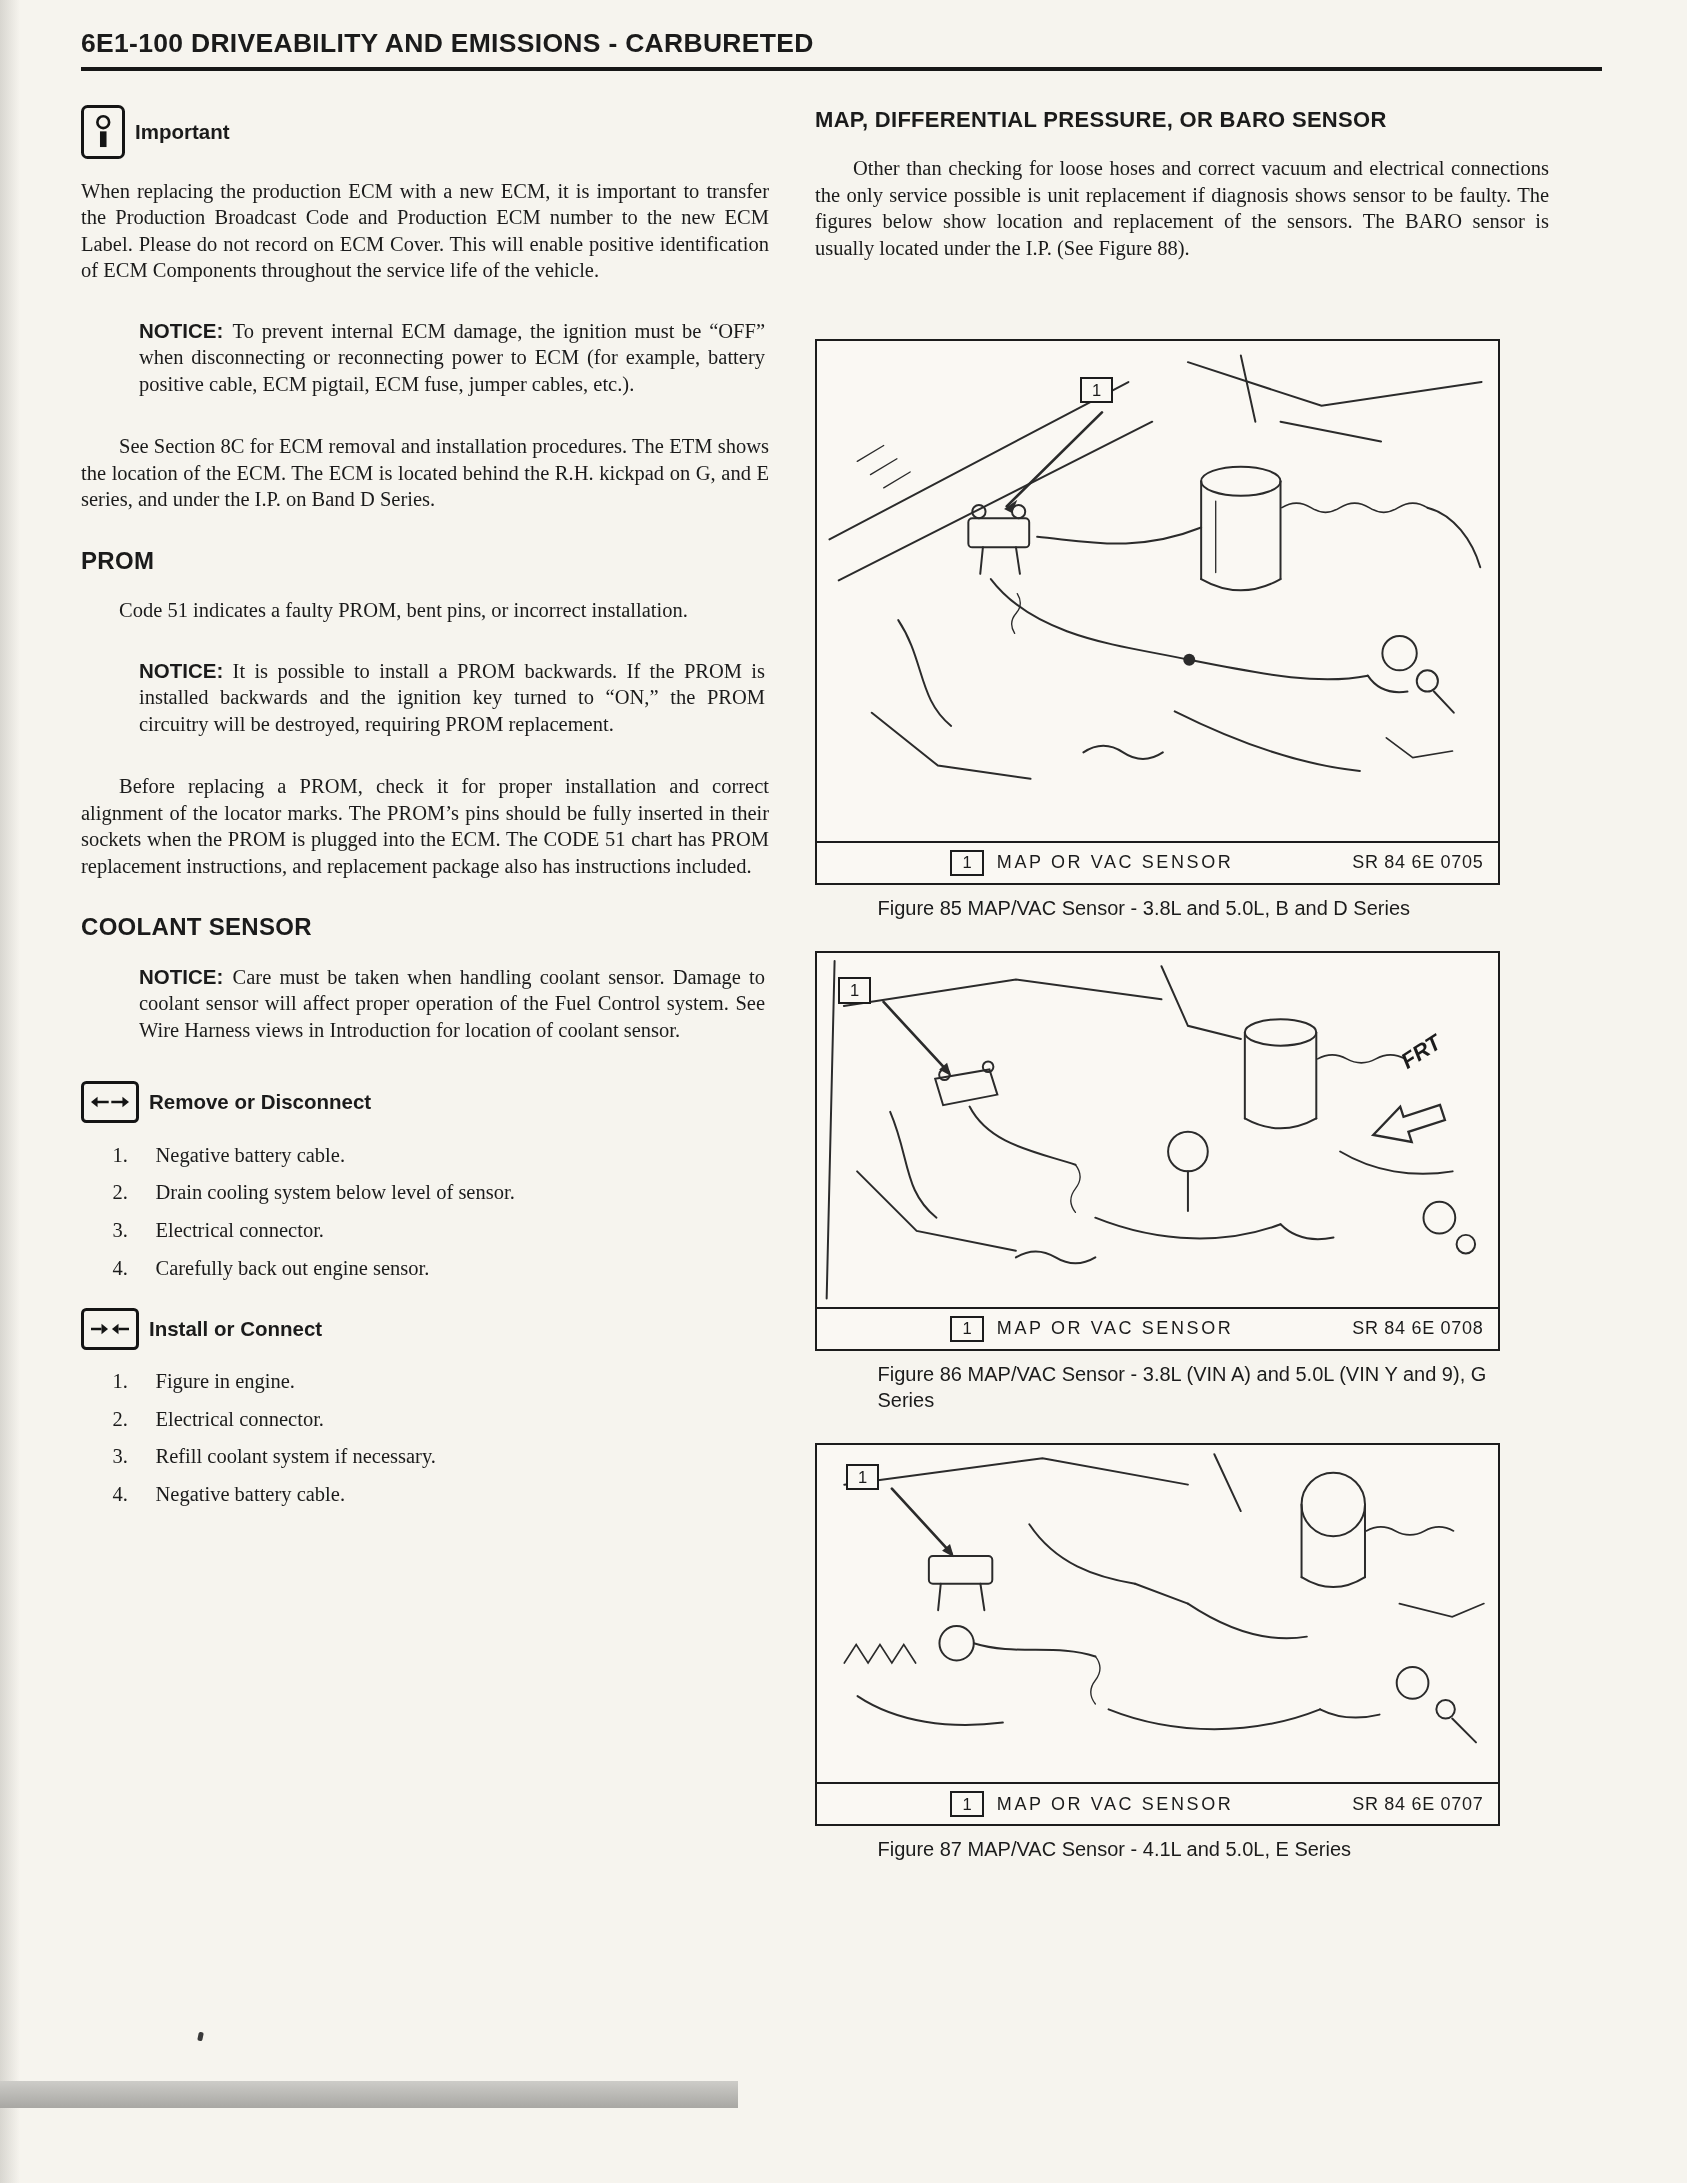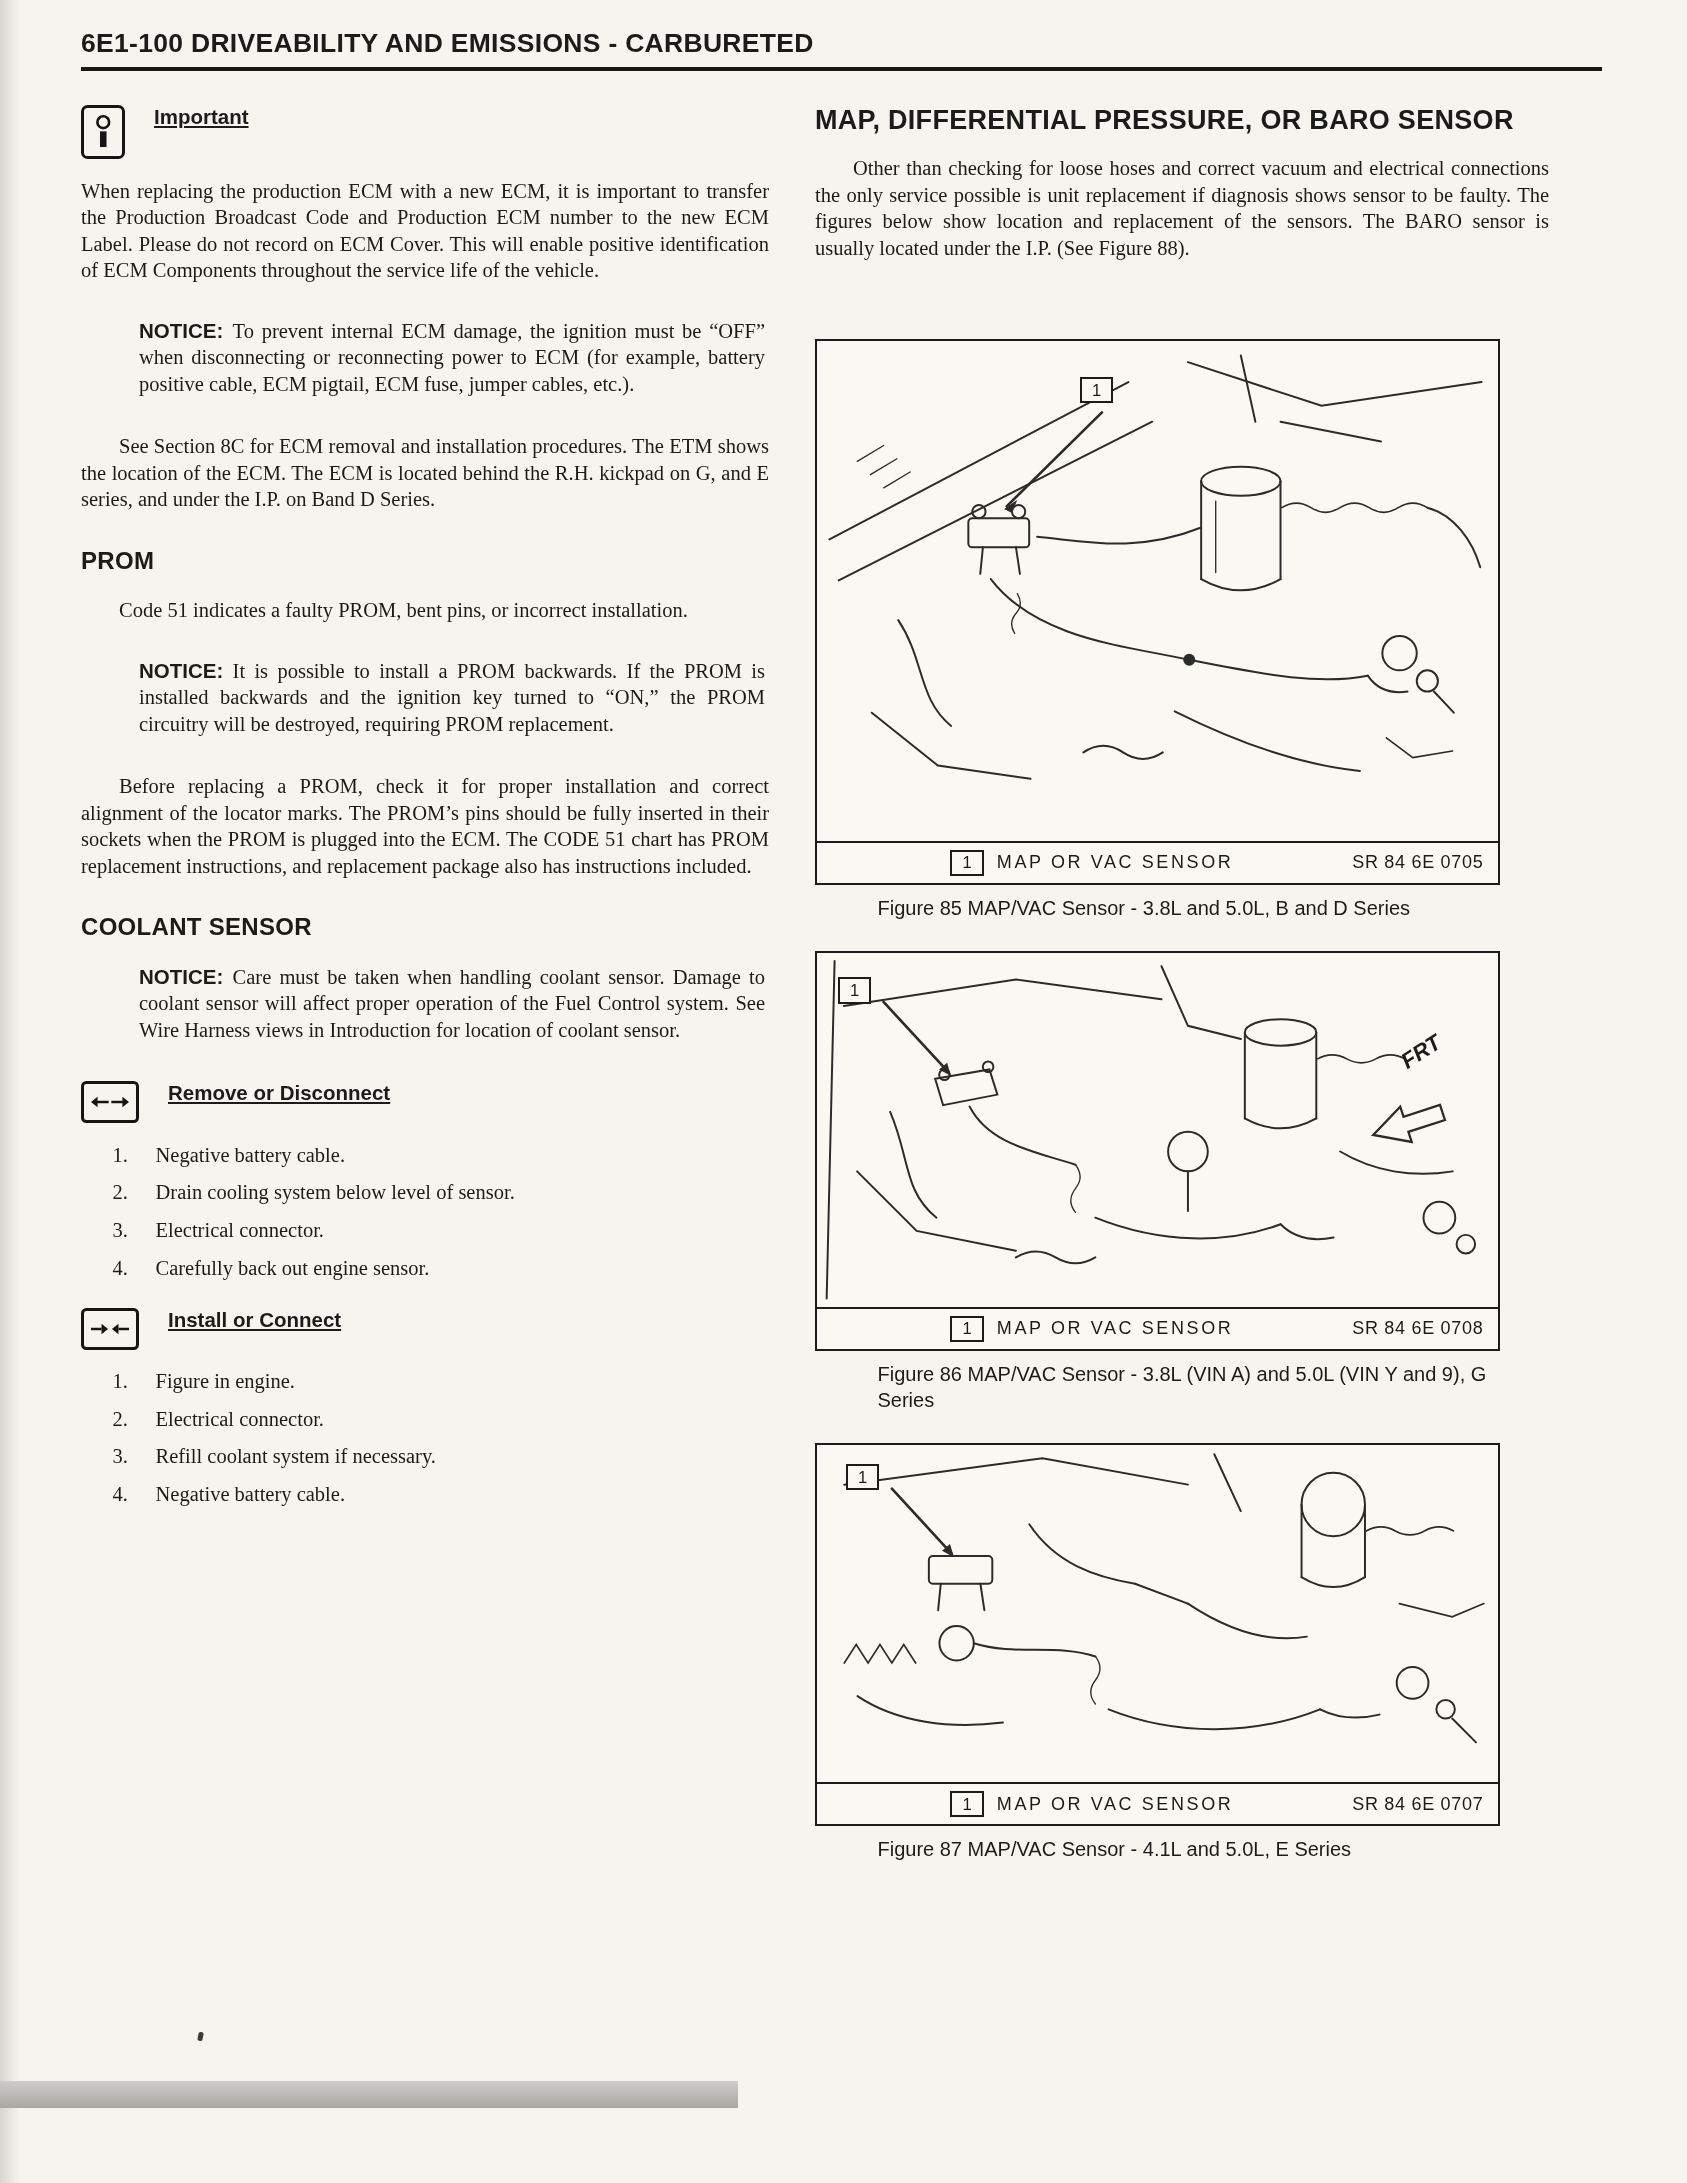--- a/index.html
+++ b/index.html
@@ -22,24 +22,24 @@
   .col-left{width:688px;flex:0 0 auto;}
   .col-right{width:734px;flex:0 0 auto;}
   
   p.body{font-size:20.5px;line-height:26.5px;text-align:justify;margin:0 0 34px 0;}
   .indent-para{margin-left:74px;}
   .first-indent{text-indent:38px;}
   .notice{margin:0 4px 36px 58px;font-size:20.5px;line-height:26.5px;text-align:justify;}
   .nlabel{font-family:"Liberation Sans",sans-serif;font-weight:bold;margin-right:9.3px;}
   h2.section{font-family:"Liberation Sans",sans-serif;font-size:24px;
     letter-spacing:0.3px;margin:9.3px 0 22.5px 0;}
-  h2.main-heading{font-family:"Liberation Sans",sans-serif;font-size:27px;
+  h2.main-heading{font-family:"Liberation Sans",sans-serif;font-size:22px;
     line-height:30px;letter-spacing:0.3px;margin:0 0 20px 0;}
   
-  .icon-row{display:flex;align-items:flex-start;gap:29px;margin:0 0 18.5px 0;text-decoration:underline;}
+  .icon-row{display:flex;align-items:center;gap:10px;margin:0 0 18.5px 0;}
   .icon-label{font-family:"Liberation Sans",sans-serif;font-weight:bold;font-size:20.5px;}
   .sym-box{width:38px;height:48px;border:3.3px solid #141414;border-radius:6.6px;
     display:flex;align-items:center;justify-content:center;flex:0 0 auto;background:#f6f4ee;}
   .arrow-box{width:52px;height:36px;border:3.3px solid #141414;border-radius:5.3px;
     display:flex;align-items:center;justify-content:center;flex:0 0 auto;background:#f6f4ee;}
   
   ol.steps{margin:4px 0 26.5px 0;padding-left:52px;font-size:20.5px;line-height:26.5px;}
   ol.steps li{margin-bottom:11.2px;padding-left:22.5px;}
   
   .figure{margin-top:30px;}

